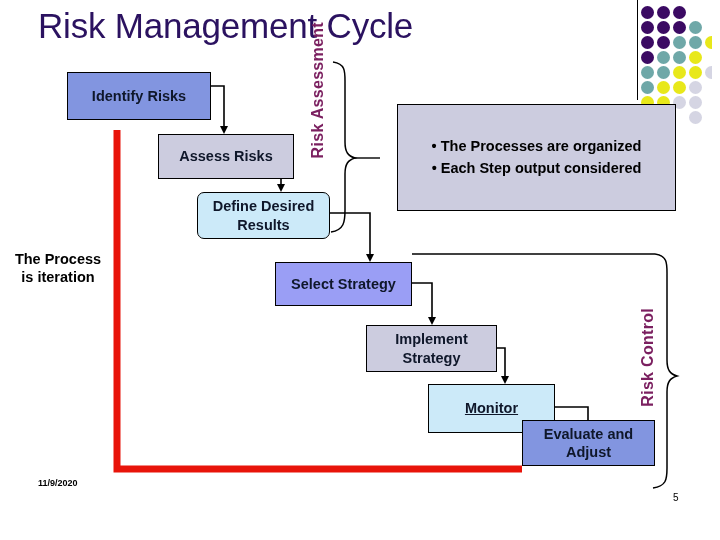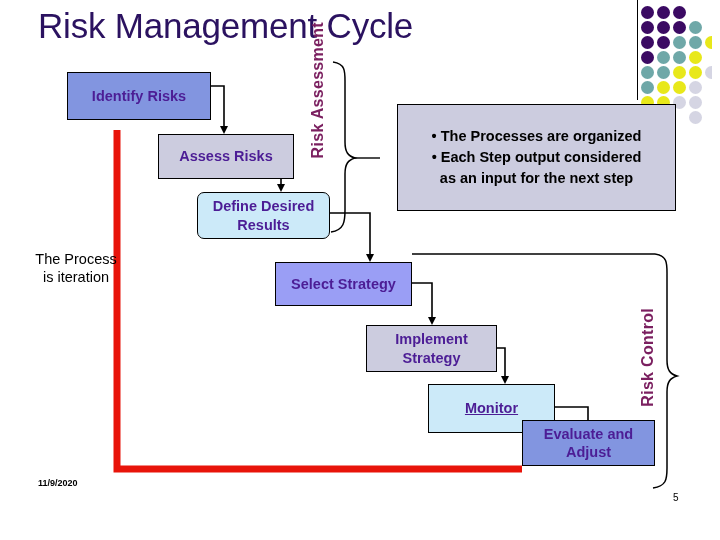--- a/index.html
+++ b/index.html
@@ -46,21 +46,21 @@
     top: 0px;
     width: 1px;
     height: 100px;
     background: #000000;
   }
   
   .pbox {
     position: absolute;
     box-sizing: border-box;
     border: 1px solid #000000;
-    color: #4c1d95;
+    color: #0f172a;
     font-size: 14.5px;
     font-weight: bold;
     display: flex;
     align-items: center;
     justify-content: center;
     text-align: center;
     line-height: 1.25;
     padding: 0 6px;
   }
 
@@ -83,26 +83,26 @@
     color: #000;
     line-height: 1.45;
     padding: 0 8px;
     text-align: center;
   }
   #info-box .ln { white-space: nowrap; }
 
   
   #process-note {
     position: absolute;
-    left: 20px;
+    left: 2px;
     top: 250px;
     width: 112px;
     text-align: center;
     font-size: 14.5px;
-    font-weight: normal;
+    font-weight: bold;
     color: #000;
     line-height: 1.25;
   }
   #footer-date {
     position: absolute;
     left: 38px;
     top: 478px;
     font-size: 9px;
     color: #000;
     font-weight: bold;
@@ -257,21 +257,20 @@
         <span>Monitor</span>
       </div>
       <div class="pbox" style="left: 522px; top: 420px; width: 133px; height: 46px; background: rgb(130, 149, 224); justify-content: flex-end;">
         <span>Evaluate and Adjust</span>
       </div>
     </div>
 
   <div id="info-box">
     <div class="ln">• The Processes are organized</div>
     <div class="ln">• Each Step output considered</div>
-    <div class="ln">as an input for the next step</div>
   </div>
 
   <div id="process-note">
     <div>The Process</div>
     <div>is iteration</div>
   </div>
 
   <div class="vlabel" id="label-risk-assessment">Risk Assessment</div>
   <div class="vlabel" id="label-risk-control">Risk Control</div>
 

